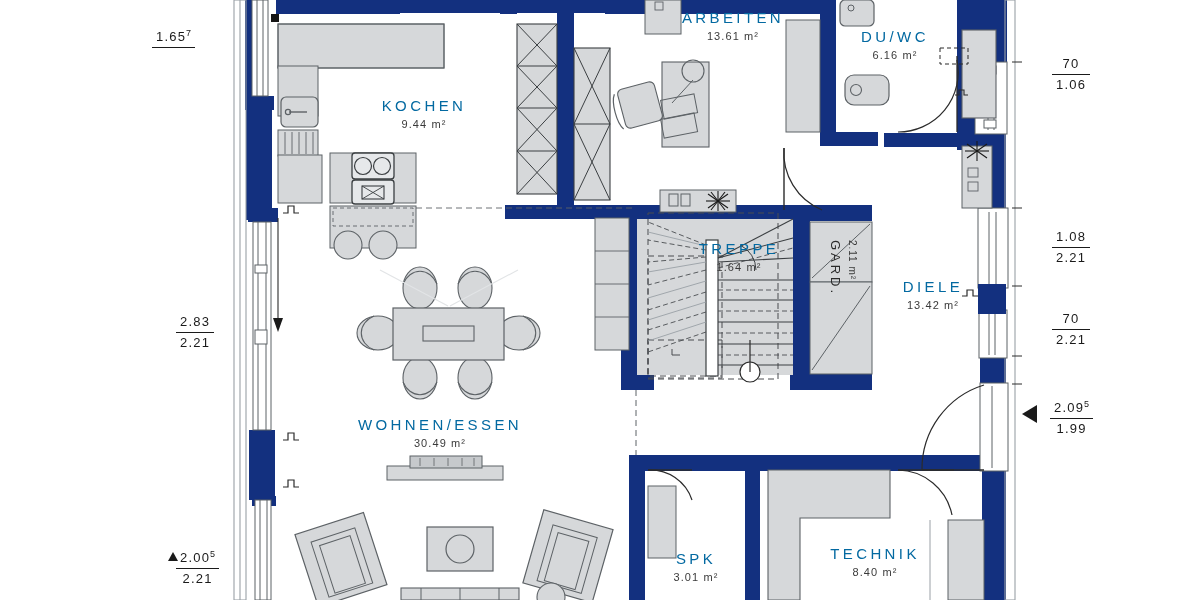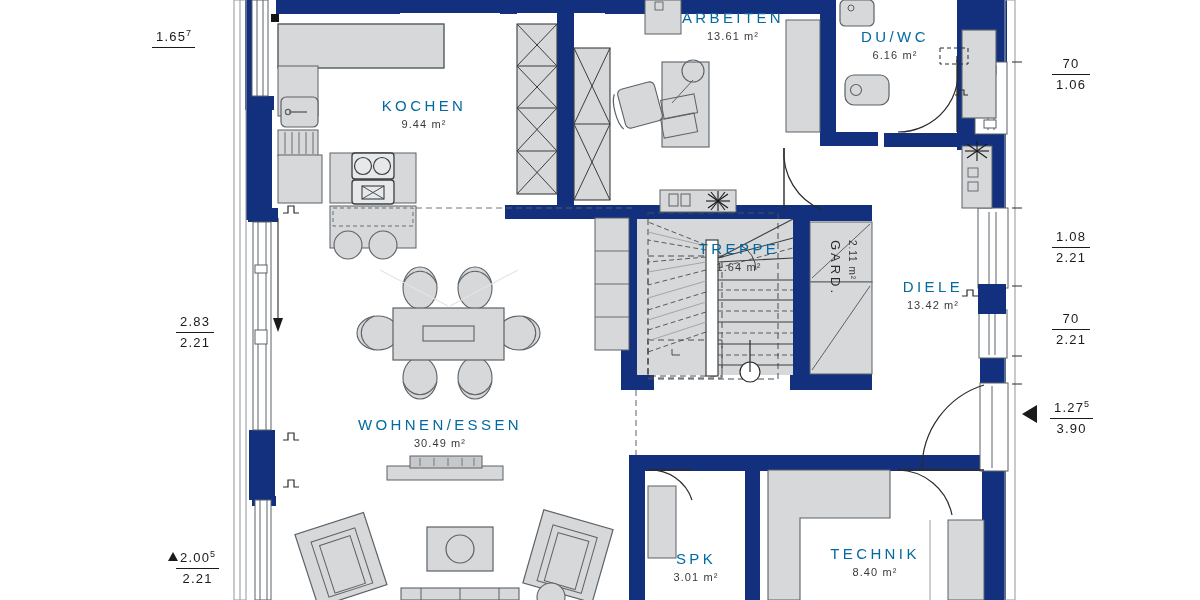--- a/index.html
+++ b/index.html
@@ -567,17 +567,17 @@
     <span class="bot">2.21</span>
   </div>
 
   <div class="dim" style="left:1052px;top:310px;">
     <span class="top">70</span>
     <span class="bot">2.21</span>
   </div>
 
   <div class="marker-tri-left" style="left:1022px;top:405px;"></div>
   <div class="dim" style="left:1050px;top:398px;">
-    <span class="top"><span>1.27</span><span class="sup">5</span></span>
-    <span class="bot">3.90</span>
+    <span class="top"><span>2.09</span><span class="sup">5</span></span>
+    <span class="bot">1.99</span>
   </div>
 
 </div>
 
 </body></html>

